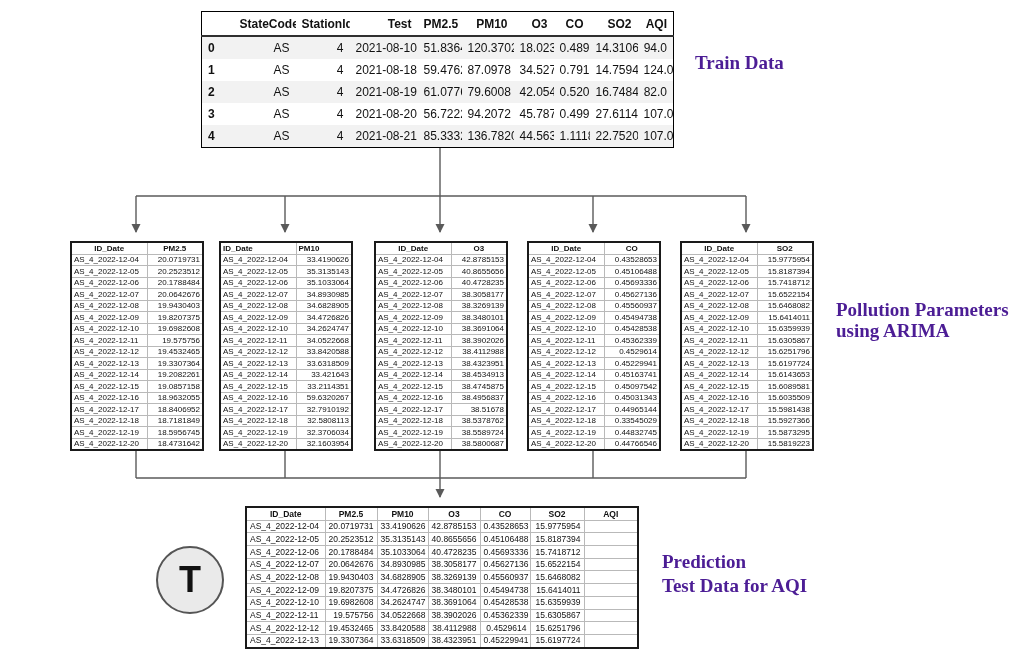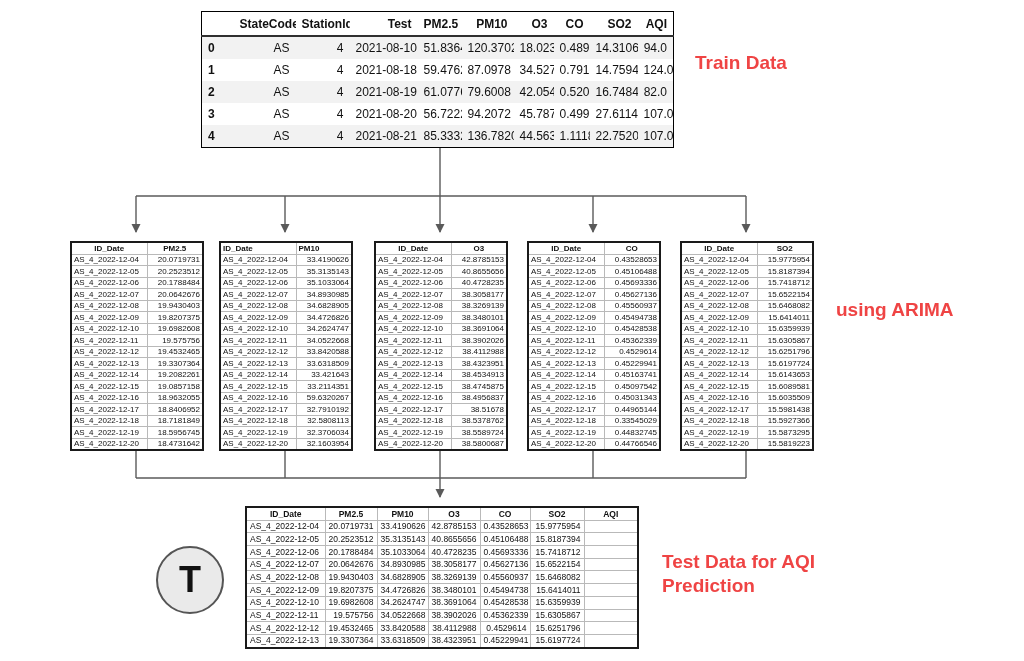--- a/index.html
+++ b/index.html
@@ -29,21 +29,21 @@
 
   
   .ttable{width:392px;font-size:8.5px;border:2px solid #1a1a1a;}
   .ttable th,.ttable td{border:1px solid #b9b9b9;padding:0 3px;height:11.7px;
                         line-height:10.5px;white-space:nowrap;overflow:hidden;}
   .ttable th{font-weight:600;text-align:center;}
   .ttable td:first-child{text-align:left;}
   .ttable td:not(:first-child){text-align:right;}
 
   
-  .lbl{position:absolute;font-weight:bold;font-size:19px;line-height:22px;color:#ef4444;}
+  .lbl{position:absolute;font-weight:bold;font-size:19px;line-height:22px;color:#4c1d95;font-family:Liberation Serif, serif;}
   .lbl-train{left:695px;top:52px;}
   .lbl-pred{left:836px;top:299px;line-height:21px;}
   .lbl-test{left:662px;top:550px;line-height:24px;}
 
   
   .t-circle{left:156px;top:546px;width:64px;height:64px;border-radius:50%;
             background:#eaeaea;border:2px solid #555;display:flex;align-items:center;
             justify-content:center;font-size:36px;font-weight:bold;color:#111;}
 </style>
 </head>
@@ -573,20 +573,21 @@
           <td>15.5873295</td>
         </tr>
         <tr>
           <td>AS_4_2022-12-20</td>
           <td>15.5819223</td>
         </tr>
       </tbody>
     </table>
 
   <div class="lbl lbl-pred">
+    <div>Pollution Parameters</div>
     <div>using ARIMA</div>
   </div>
 
   <table class="ttable abs" style="left:245px;top:506px;">
       <colgroup>
         <col style="width: 79px;">
         <col style="width: 52px;">
         <col style="width: 51px;">
         <col style="width: 52px;">
         <col style="width: 50px;">
@@ -694,17 +695,17 @@
           <td>0.45229941</td>
           <td>15.6197724</td>
           <td></td>
         </tr>
       </tbody>
     </table>
 
   <div class="t-circle abs">T</div>
 
   <div class="lbl lbl-test">
+    <div>Prediction</div>
     <div>Test Data for AQI</div>
-    <div>Prediction</div>
   </div>
 
 </div>
 
 </body></html>

